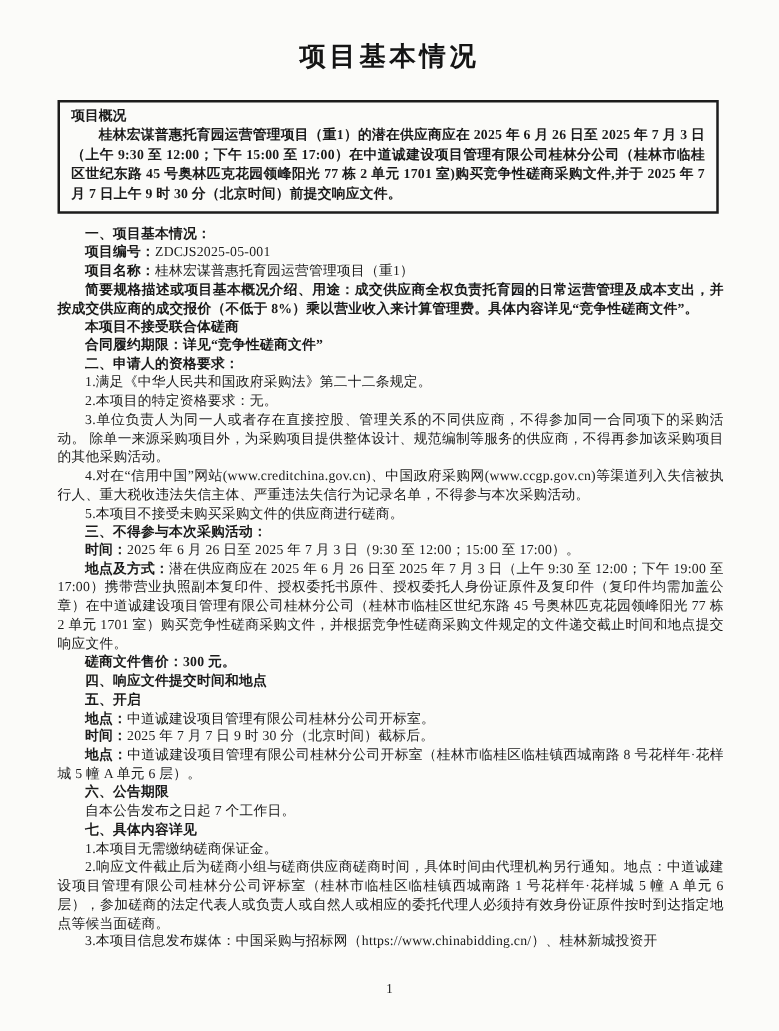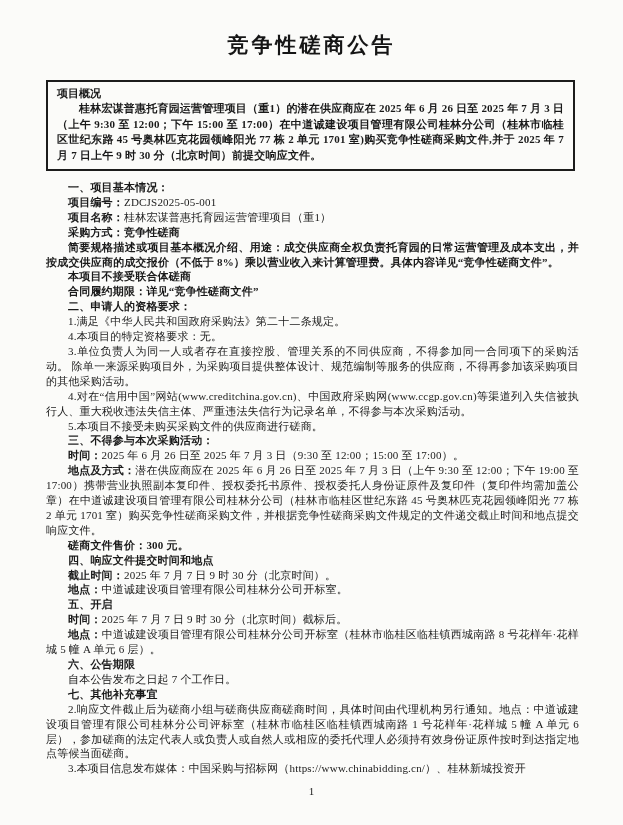--- a/index.html
+++ b/index.html
@@ -61,53 +61,52 @@
     text-align: center;
     font-size: 11px;
     color: #222;
   }
 </style>
 </head>
 <body>
 
 <div class="page">
 
-  <h1 class="title">竞争性磋商公告</h1>
+  <h1 class="title">项目基本情况</h1>
 
   <div class="overview-box">
     <div class="box-heading">项目概况</div>
     <p class="box-text">桂林宏谋普惠托育园运营管理项目（重1）的潜在供应商应在 2025 年 6 月 26 日至 2025 年 7 月 3 日（上午 9:30 至 12:00；下午 15:00 至 17:00）在中道诚建设项目管理有限公司桂林分公司（桂林市临桂区世纪东路 45 号奥林匹克花园领峰阳光 77 栋 2 单元 1701 室)购买竞争性磋商采购文件,并于 2025 年 7 月 7 日上午 9 时 30 分（北京时间）前提交响应文件。</p>
   </div>
 
   <div class="content">
       <p><span class="b">一、项目基本情况：</span></p>
       <p><span class="b">项目编号：</span><span>ZDCJS2025-05-001</span></p>
       <p><span class="b">项目名称：</span><span>桂林宏谋普惠托育园运营管理项目（重1）</span></p>
-      <p><span class="b">采购方式：竞争性磋商</span></p>
       <p><span class="b">简要规格描述或项目基本概况介绍、用途：成交供应商全权负责托育园的日常运营管理及成本支出，并按成交供应商的成交报价（不低于 8%）乘以营业收入来计算管理费。具体内容详见“竞争性磋商文件”。</span></p>
       <p><span class="b">本项目不接受联合体磋商</span></p>
       <p><span class="b">合同履约期限：详见“竞争性磋商文件”</span></p>
       <p><span class="b">二、申请人的资格要求：</span></p>
       <p><span>1.满足《中华人民共和国政府采购法》第二十二条规定。</span></p>
-      <p><span>4.本项目的特定资格要求：无。</span></p>
+      <p><span>2.本项目的特定资格要求：无。</span></p>
       <p><span>3.单位负责人为同一人或者存在直接控股、管理关系的不同供应商，不得参加同一合同项下的采购活动。 除单一来源采购项目外，为采购项目提供整体设计、规范编制等服务的供应商，不得再参加该采购项目的其他采购活动。</span></p>
       <p><span>4.对在“信用中国”网站(www.creditchina.gov.cn)、中国政府采购网(www.ccgp.gov.cn)等渠道列入失信被执行人、重大税收违法失信主体、严重违法失信行为记录名单，不得参与本次采购活动。</span></p>
       <p><span>5.本项目不接受未购买采购文件的供应商进行磋商。</span></p>
       <p><span class="b">三、不得参与本次采购活动：</span></p>
       <p><span class="b">时间：</span><span>2025 年 6 月 26 日至 2025 年 7 月 3 日（9:30 至 12:00；15:00 至 17:00）。</span></p>
       <p><span class="b">地点及方式：</span><span>潜在供应商应在 2025 年 6 月 26 日至 2025 年 7 月 3 日（上午 9:30 至 12:00；下午 19:00 至 17:00）携带营业执照副本复印件、授权委托书原件、授权委托人身份证原件及复印件（复印件均需加盖公章）在中道诚建设项目管理有限公司桂林分公司（桂林市临桂区世纪东路 45 号奥林匹克花园领峰阳光 77 栋 2 单元 1701 室）购买竞争性磋商采购文件，并根据竞争性磋商采购文件规定的文件递交截止时间和地点提交响应文件。</span></p>
       <p><span class="b">磋商文件售价：300 元。</span></p>
       <p><span class="b">四、响应文件提交时间和地点</span></p>
-      <p><span class="b">截止时间：</span><span>2025 年 7 月 7 日 9 时 30 分（北京时间）。</span></p>
+      <p><span class="b">五、开启</span></p>
       <p><span class="b">地点：</span><span>中道诚建设项目管理有限公司桂林分公司开标室。</span></p>
-      <p><span class="b">五、开启</span></p>
       <p><span class="b">时间：</span><span>2025 年 7 月 7 日 9 时 30 分（北京时间）截标后。</span></p>
       <p><span class="b">地点：</span><span>中道诚建设项目管理有限公司桂林分公司开标室（桂林市临桂区临桂镇西城南路 8 号花样年·花样城 5 幢 A 单元 6 层）。</span></p>
       <p><span class="b">六、公告期限</span></p>
       <p><span>自本公告发布之日起 7 个工作日。</span></p>
-      <p><span class="b">七、其他补充事宜</span></p>
+      <p><span class="b">七、具体内容详见</span></p>
+      <p><span>1.本项目无需缴纳磋商保证金。</span></p>
       <p><span>2.响应文件截止后为磋商小组与磋商供应商磋商时间，具体时间由代理机构另行通知。地点：中道诚建设项目管理有限公司桂林分公司评标室（桂林市临桂区临桂镇西城南路 1 号花样年·花样城 5 幢 A 单元 6 层），参加磋商的法定代表人或负责人或自然人或相应的委托代理人必须持有效身份证原件按时到达指定地点等候当面磋商。</span></p>
       <p><span>3.本项目信息发布媒体：中国采购与招标网（https://www.chinabidding.cn/）、桂林新城投资开</span></p>
     </div>
 
   <div class="page-number">1</div>
 
 </div>
 
 </body></html>

